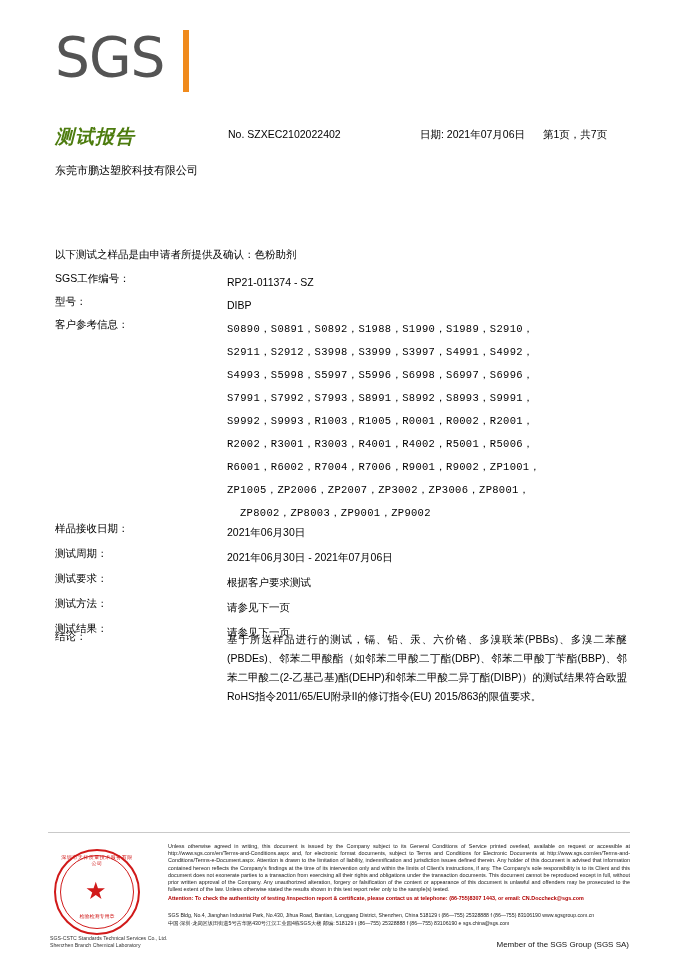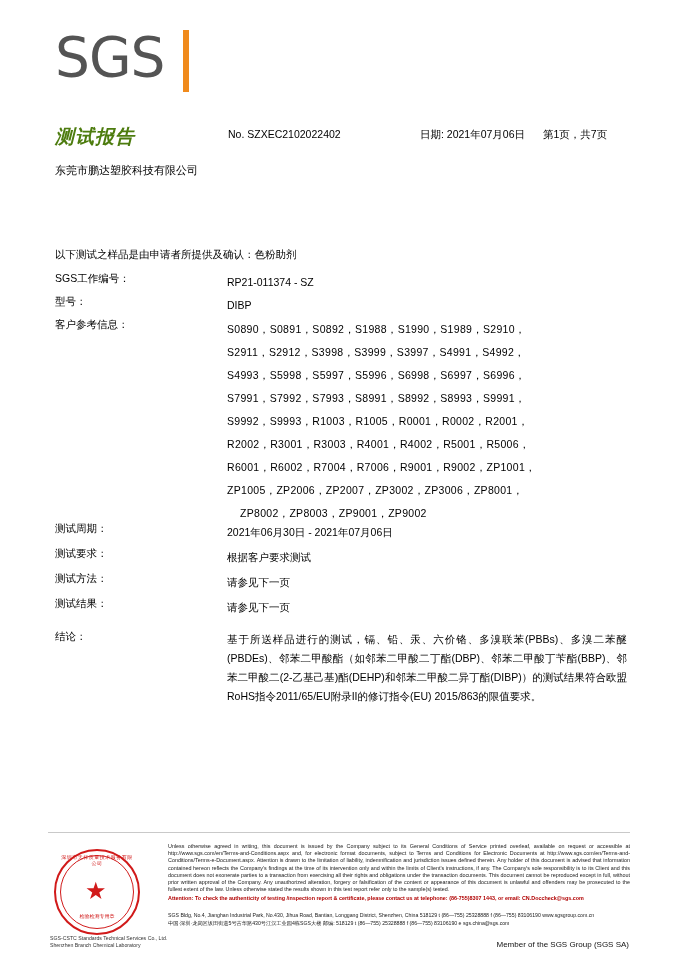--- a/index.html
+++ b/index.html
@@ -128,20 +128,21 @@
     margin-left: 172px;
     font-size: 10.5px;
     color: #000;
     line-height: 21px;
   }
   .ref-lines {
     margin-left: 172px;
     font-size: 10.5px;
     color: #000;
     line-height: 23px;
+    font-family: Liberation Mono, monospace;
   }
   .ref-line {
     white-space: pre;
     letter-spacing: 0.3px;
   }
   .ref-line.indent {
     padding-left: 13px;
   }
 
   .dates {
@@ -334,20 +335,24 @@
         <div class="ref-line">R2002，R3001，R3003，R4001，R4002，R5001，R5006，</div>
         <div class="ref-line">R6001，R6002，R7004，R7006，R9001，R9002，ZP1001，</div>
         <div class="ref-line">ZP1005，ZP2006，ZP2007，ZP3002，ZP3006，ZP8001，</div>
         <div class="ref-line indent">ZP8002，ZP8003，ZP9001，ZP9002</div>
       </div>
     </div>
   </div>
 
   <div class="dates">
     <div class="field-row">
+      <div class="field-label">样品接收日期：</div>
+      <div class="field-value">2021年06月30日</div>
+    </div>
+    <div class="field-row">
       <div class="field-label">测试周期：</div>
       <div class="field-value">2021年06月30日 - 2021年07月06日</div>
     </div>
     <div class="field-row">
       <div class="field-label">测试要求：</div>
       <div class="field-value">根据客户要求测试</div>
     </div>
     <div class="field-row">
       <div class="field-label">测试方法：</div>
       <div class="field-value">请参见下一页</div>

